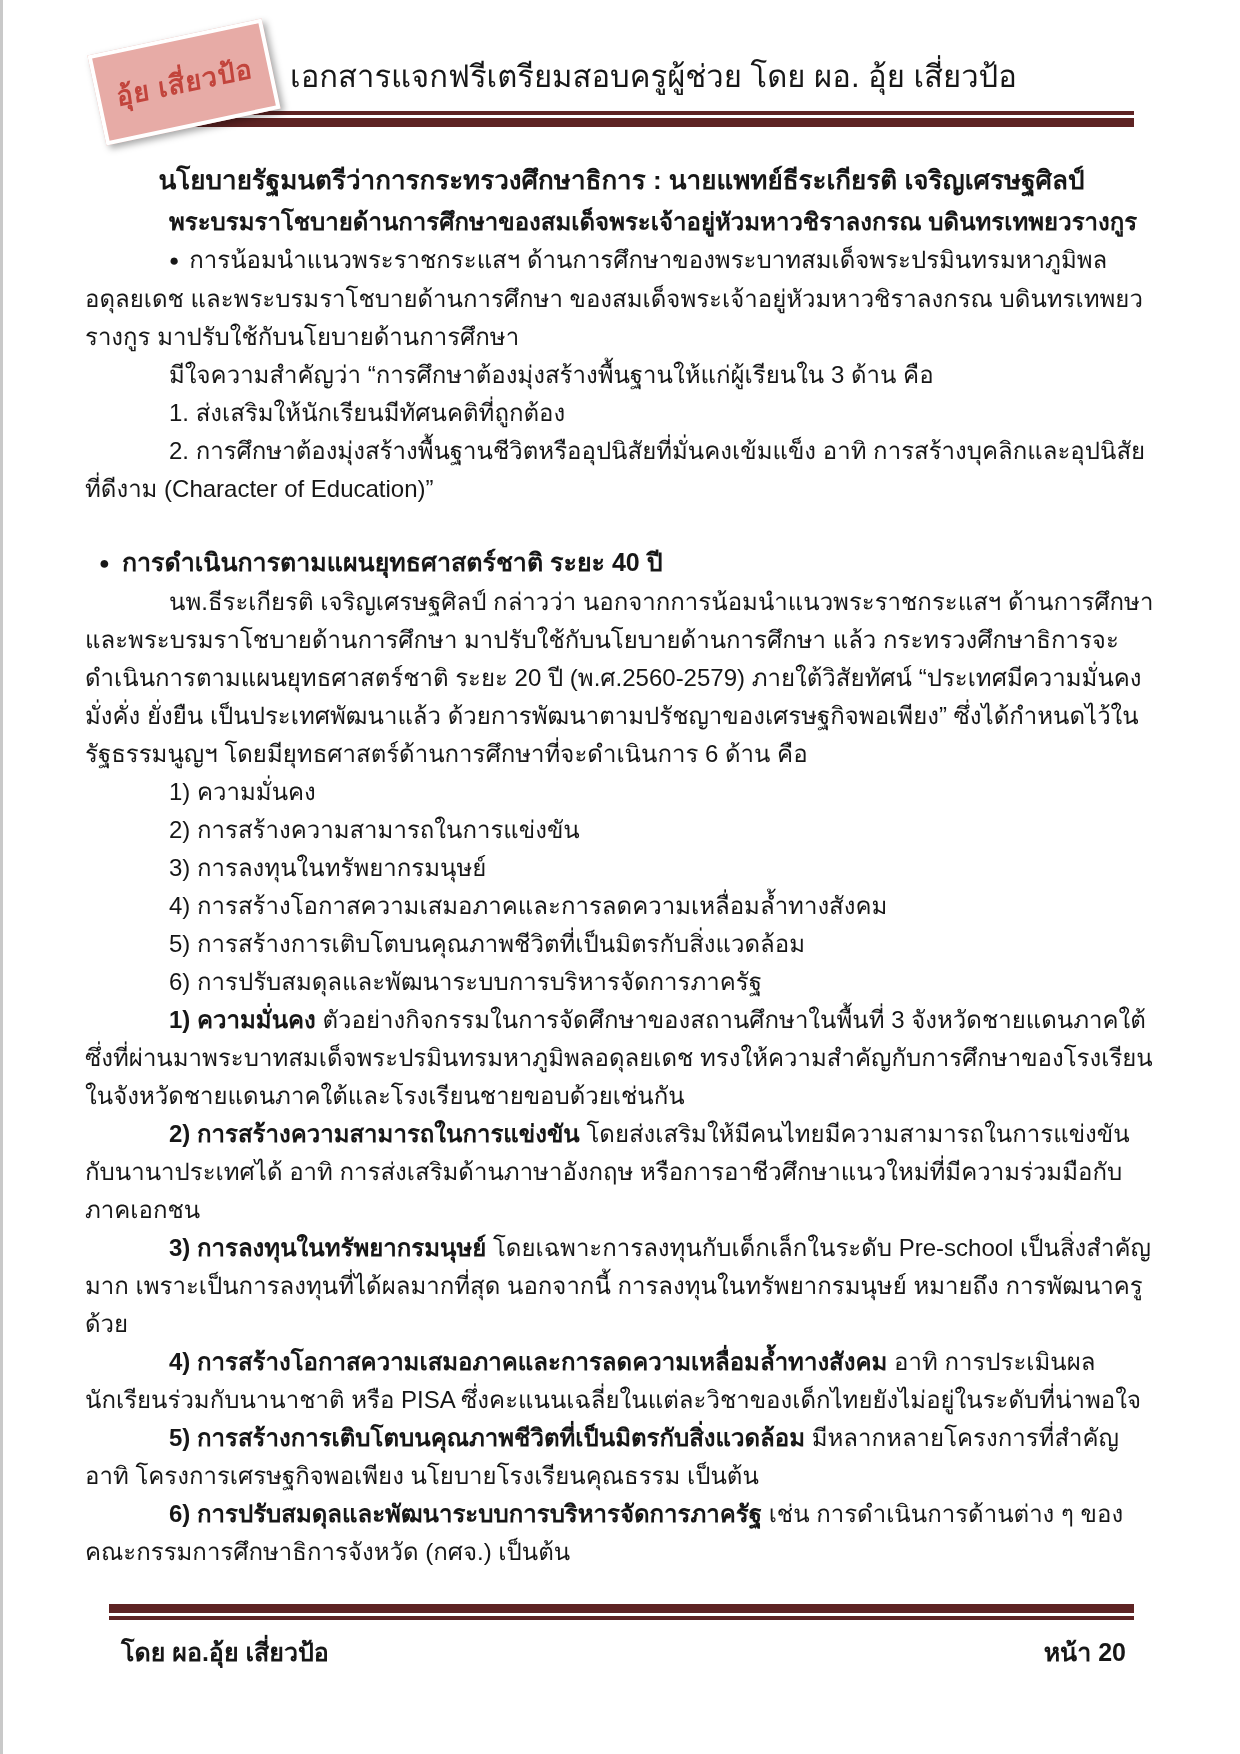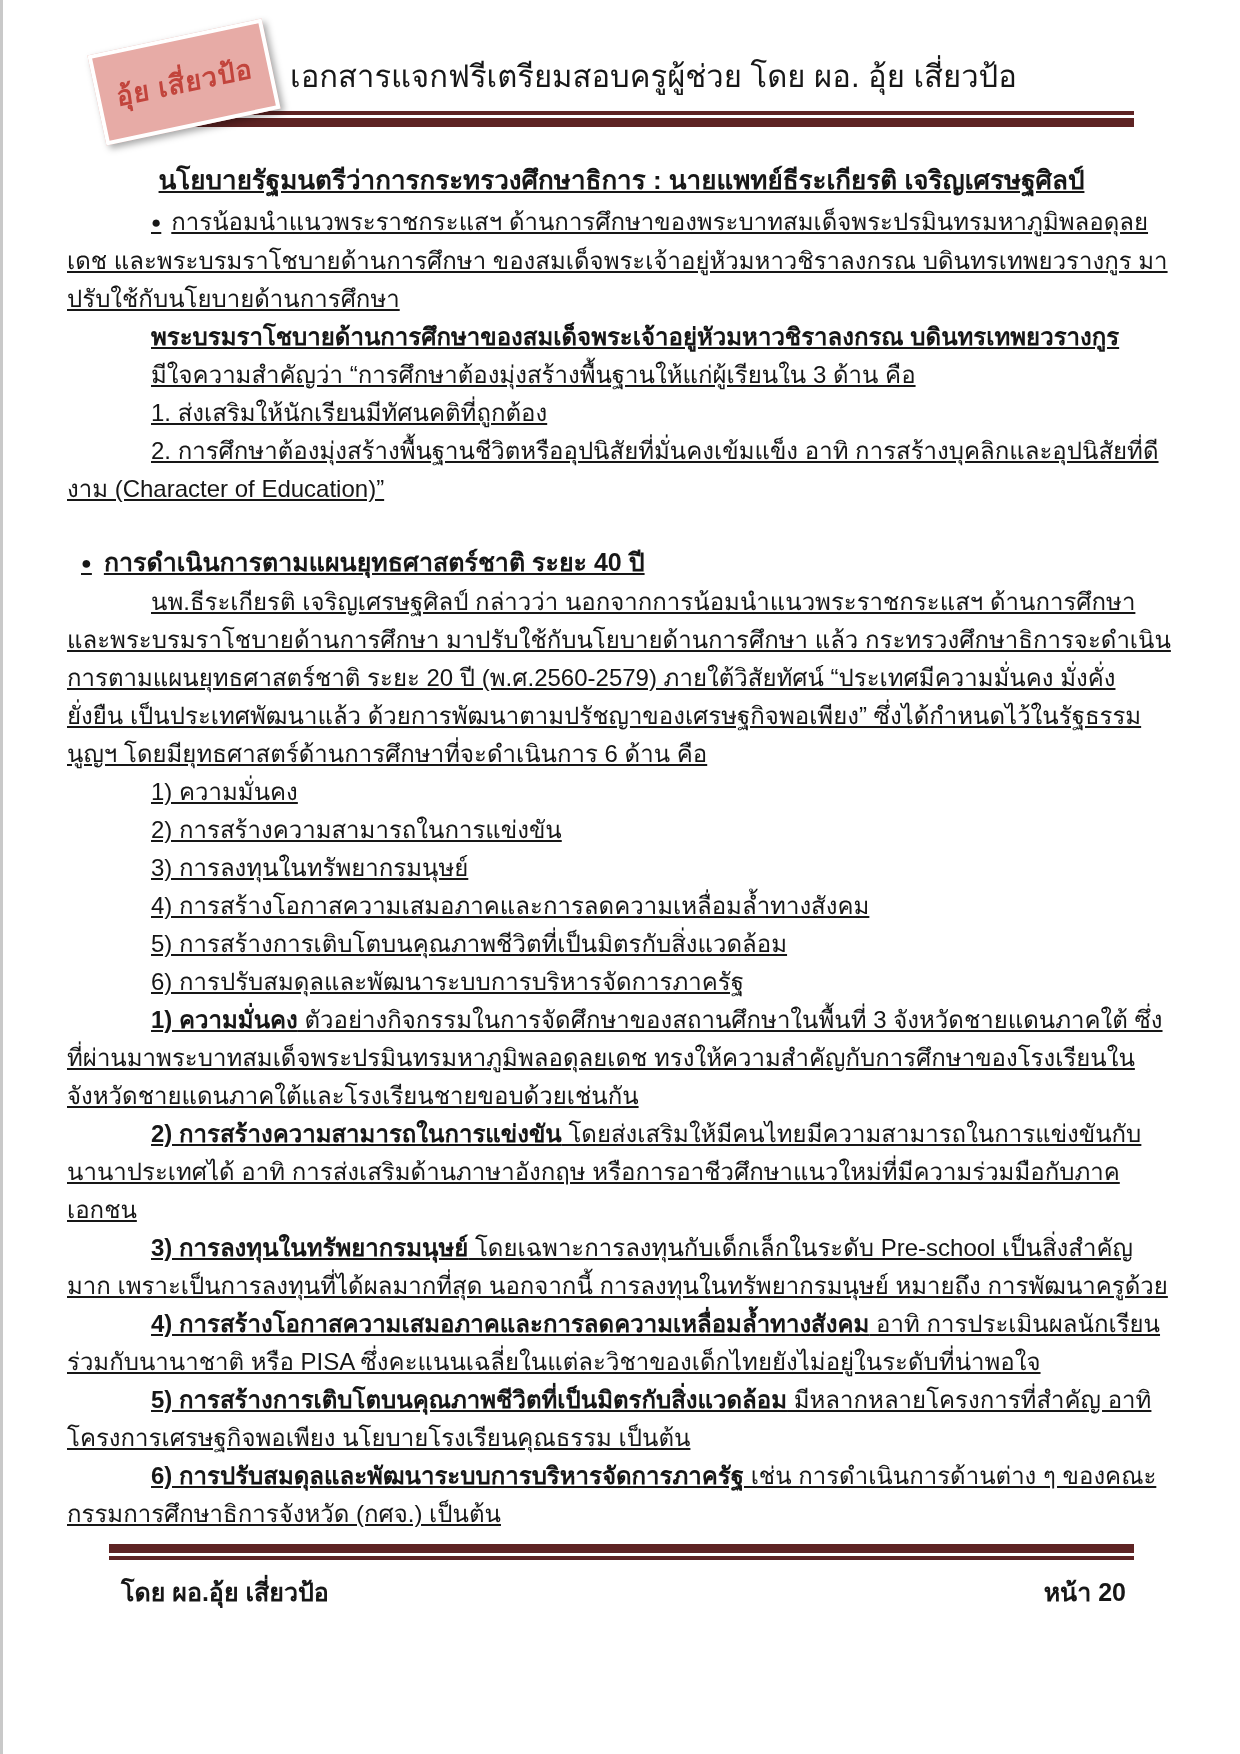--- a/index.html
+++ b/index.html
@@ -44,39 +44,39 @@
   }
   .stamp span{
     color:var(--stamp-ink);
     font-weight:bold;
     font-size:27px;
     letter-spacing:1px;
     transform:skewX(-4deg);
     white-space:nowrap;
   }
   
-  main{padding:0 64px;text-decoration:underline;}
+  main{padding:0 82px;}
   .doc-title{
     margin:34px 0 4px 0;
     text-align:center;
     font-size:26px;font-weight:bold;
     line-height:38px;
   }
   p{margin:0;font-size:24px;line-height:38px;text-align:left;}
   .ind{text-indent:84px;}
   .b{font-weight:bold;}
   .bullet{font-size:17px;vertical-align:2px;margin-right:10px;}
   .sec-h{
     margin:34px 0 0 0;
     padding-left:14px;
     font-size:25px;font-weight:bold;line-height:40px;
   }
   .sec-h .bullet{font-size:18px;margin-right:12px;}
   
-  .ftr{position:absolute;left:106px;right:106px;top:1544px;}
+  .ftr{position:absolute;left:106px;right:106px;top:1604px;}
   .ftr .rule-thick{margin-top:0;}
   .ftr .rule-thin{margin-top:3px;}
   .ftr-row{
     display:flex;justify-content:space-between;
     margin-top:12px;
     font-size:25px;font-weight:bold;
     padding:0 8px 0 12px;
   }
 </style>
 </head>
@@ -91,23 +91,23 @@
     <div class="hdr-title">เอกสารแจกฟรีเตรียมสอบครูผู้ช่วย   โดย ผอ. อุ้ย เสี่ยวป้อ</div>
     <div class="rules">
       <div class="rule-thin"></div>
       <div class="rule-thick"></div>
     </div>
   </header>
 
   <main>
     <h1 class="doc-title">นโยบายรัฐมนตรีว่าการกระทรวงศึกษาธิการ : นายแพทย์ธีระเกียรติ เจริญเศรษฐศิลป์</h1>
 
+    <p class="ind b">พระบรมราโชบายด้านการศึกษาของสมเด็จพระเจ้าอยู่หัวมหาวชิราลงกรณ บดินทรเทพยวรางกูร</p>
+
     <p class="ind"><span class="bullet">●</span><span>การน้อมนำแนวพระราชกระแสฯ ด้านการศึกษาของพระบาทสมเด็จพระปรมินทรมหาภูมิพลอดุลยเดช และพระบรมราโชบายด้านการศึกษา ของสมเด็จพระเจ้าอยู่หัวมหาวชิราลงกรณ บดินทรเทพยวรางกูร มาปรับใช้กับนโยบายด้านการศึกษา</span></p>
-
-    <p class="ind b">พระบรมราโชบายด้านการศึกษาของสมเด็จพระเจ้าอยู่หัวมหาวชิราลงกรณ บดินทรเทพยวรางกูร</p>
     <p class="ind">มีใจความสำคัญว่า “การศึกษาต้องมุ่งสร้างพื้นฐานให้แก่ผู้เรียนใน 3 ด้าน คือ</p>
     <p class="ind">1. ส่งเสริมให้นักเรียนมีทัศนคติที่ถูกต้อง</p>
     <p class="ind">2. การศึกษาต้องมุ่งสร้างพื้นฐานชีวิตหรืออุปนิสัยที่มั่นคงเข้มแข็ง อาทิ การสร้างบุคลิกและอุปนิสัยที่ดีงาม (Character of Education)”</p>
 
     <h2 class="sec-h"><span class="bullet">●</span><span>การดำเนินการตามแผนยุทธศาสตร์ชาติ ระยะ 40 ปี</span></h2>
 
     <p class="ind">นพ.ธีระเกียรติ เจริญเศรษฐศิลป์ กล่าวว่า นอกจากการน้อมนำแนวพระราชกระแสฯ ด้านการศึกษา และพระบรมราโชบายด้านการศึกษา มาปรับใช้กับนโยบายด้านการศึกษา แล้ว กระทรวงศึกษาธิการจะดำเนินการตามแผนยุทธศาสตร์ชาติ ระยะ 20 ปี (พ.ศ.2560-2579) ภายใต้วิสัยทัศน์ “ประเทศมีความมั่นคง มั่งคั่ง ยั่งยืน เป็นประเทศพัฒนาแล้ว ด้วยการพัฒนาตามปรัชญาของเศรษฐกิจพอเพียง” ซึ่งได้กำหนดไว้ในรัฐธรรมนูญฯ โดยมียุทธศาสตร์ด้านการศึกษาที่จะดำเนินการ 6 ด้าน คือ</p>
 
     <p class="ind">1) ความมั่นคง</p>
     <p class="ind">2) การสร้างความสามารถในการแข่งขัน</p>

